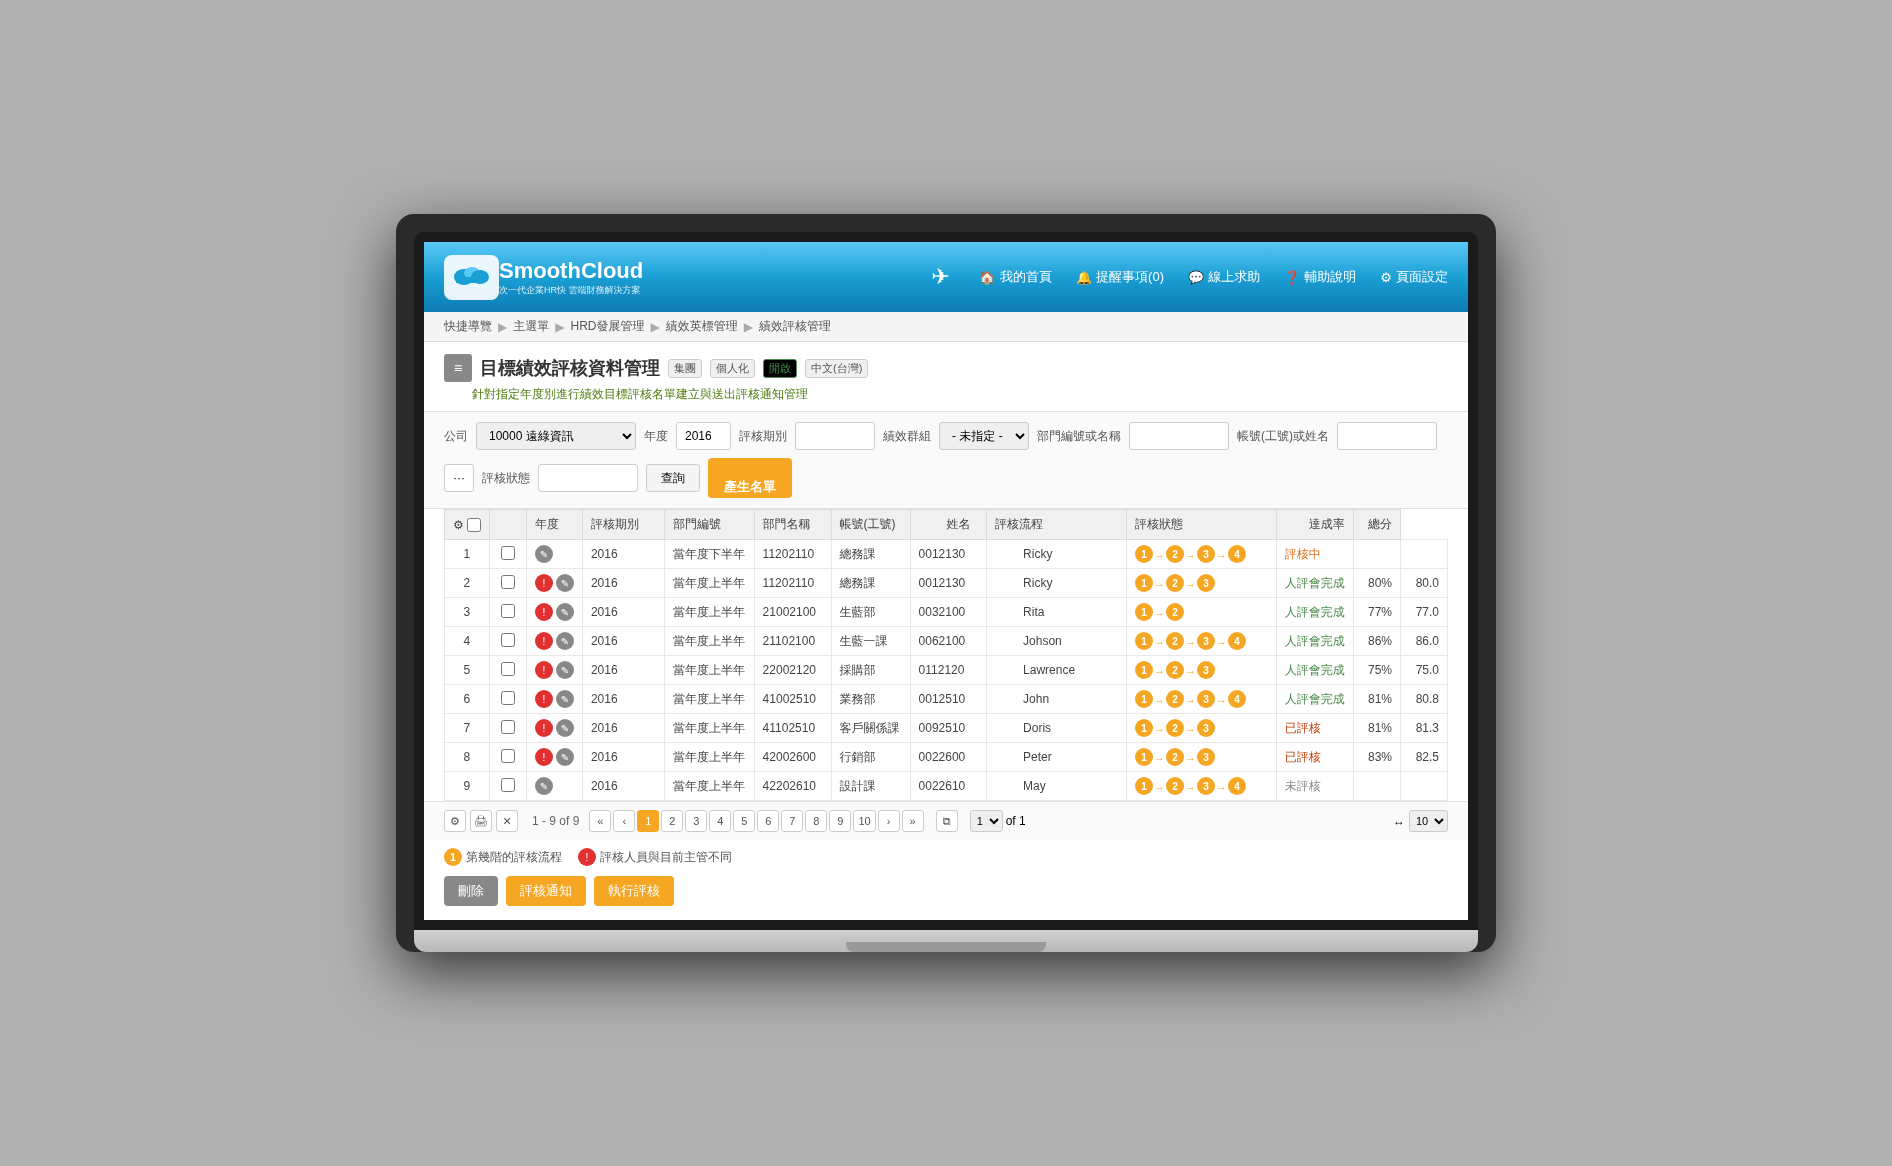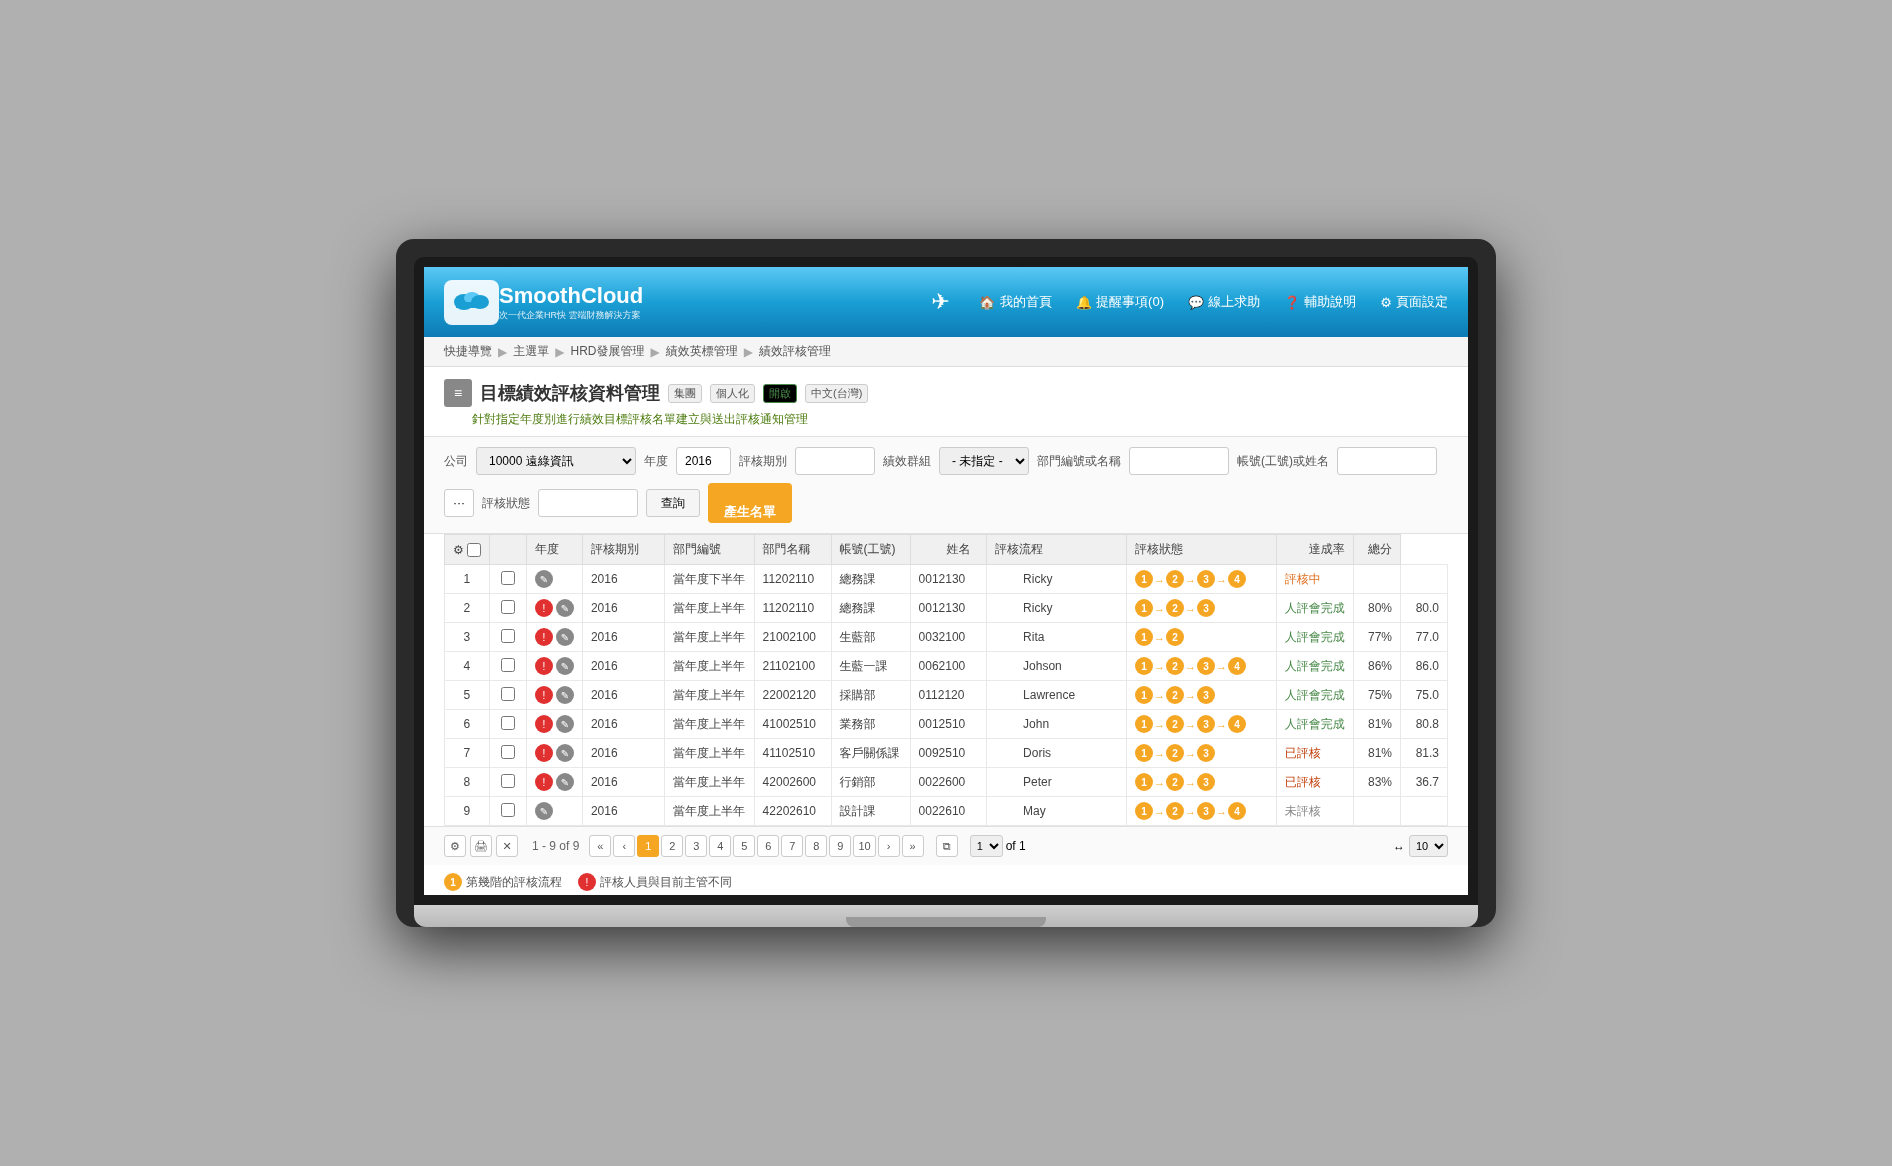--- a/index.html
+++ b/index.html
@@ -678,21 +678,21 @@
                   <div class="flow-container">
                     <span class="flow-badge">1</span>
                     <span class="flow-arrow">→</span>
                     <span class="flow-badge">2</span>
                     <span class="flow-arrow">→</span>
                     <span class="flow-badge">3</span>
                   </div>
                 </td>
     <td class="col-status status-approved">已評核</td>
     <td class="col-rate">83%</td>
-    <td class="col-score">36.7</td>
+    <td class="col-score">82.5</td>
   </tr>
               <tr>
     <td class="col-num" style="text-align:center;">9</td>
     <td style="text-align:center;"><input type="checkbox" style=""></td>
     <td>
     <div class="actions-cell">
 
       <span class="icon-edit" title="編輯">✎</span>
     </div>
                 </td>
@@ -765,17 +765,22 @@
         <div class="legend-item">
           <span class="flow-badge">1</span>
           <span>第幾階的評核流程</span>
         </div>
         <div class="legend-item">
           <span class="icon-warning">!</span>
           <span>評核人員與目前主管不同</span>
         </div>
       </div>
 
+      <div class="bottom-buttons">
+        <button class="btn-delete">刪除</button>
+        <button class="btn-notify">評核通知</button>
+        <button class="btn-execute">執行評核</button>
+      </div>
 
     </div>
   </div>
   <div class="laptop-base"></div>
 </div>
 
 </body></html>

